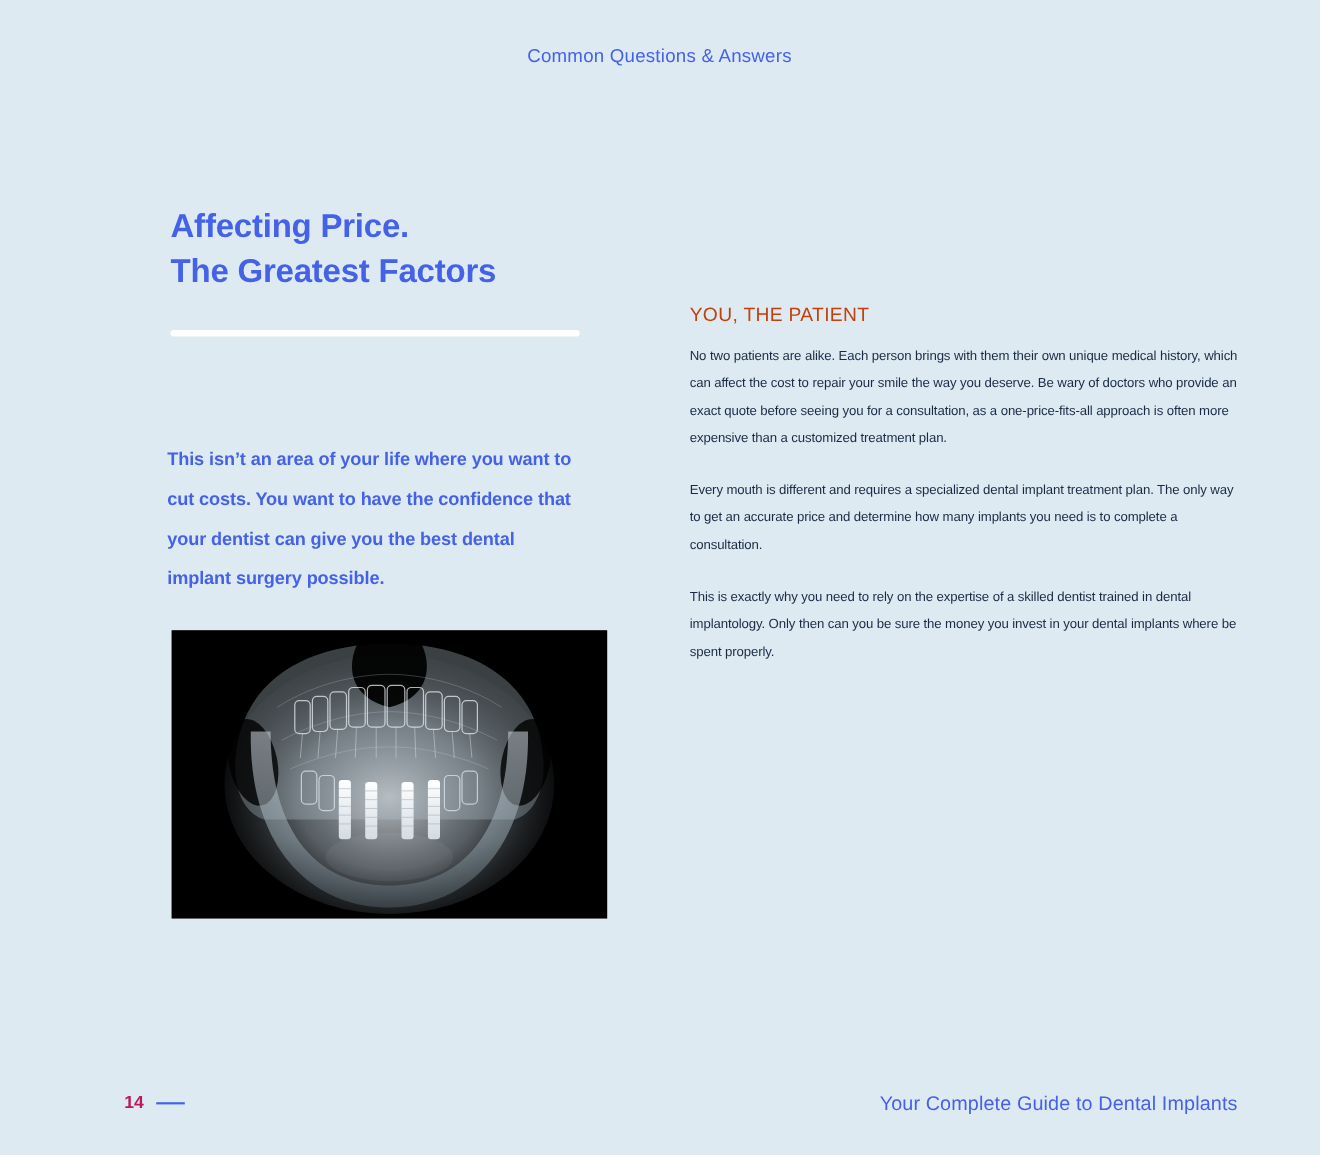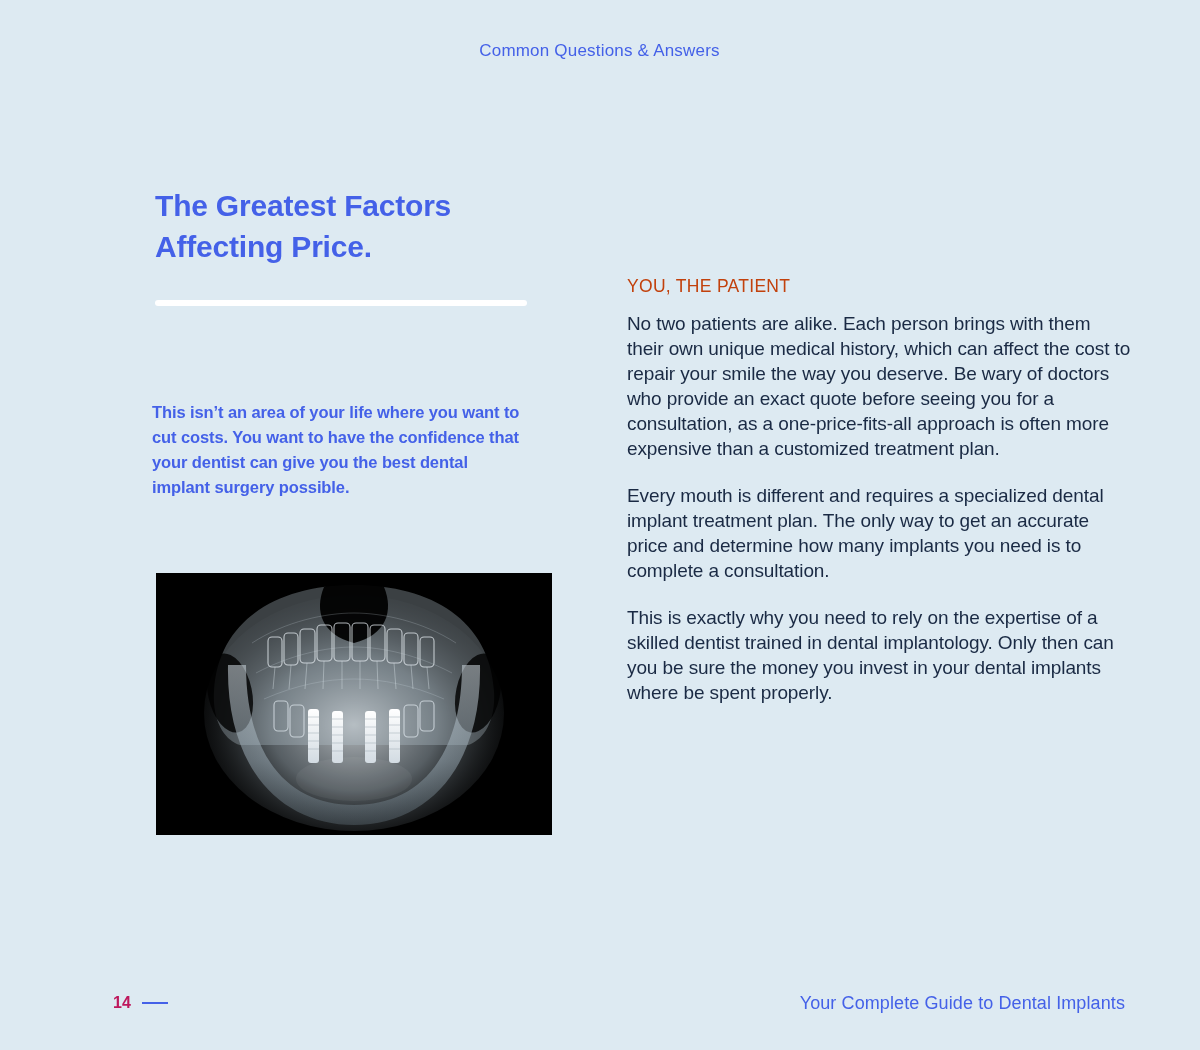--- a/index.html
+++ b/index.html
@@ -54,21 +54,21 @@
     background: #ffffff;
     border-radius: 3px;
   }
 
   .lead {
     position: absolute;
     left: 152px;
     top: 400px;
     width: 370px;
     font-size: 16.5px;
-    line-height: 25px;
+    line-height: 36px;
     color: #4461e8;
     font-weight: bold;
     letter-spacing: -0.1px;
   }
 
   
   .xray-frame {
     position: absolute;
     left: 156px;
     top: 573px;
@@ -89,21 +89,21 @@
   }
 
   .subhead {
     font-size: 17.5px;
     color: #c2410c;
     letter-spacing: 0.3px;
     margin-bottom: 14px;
   }
 
   .body-p {
-    font-size: 19px;
+    font-size: 12px;
     line-height: 25px;
     color: #1a2a44;
     margin-bottom: 22px;
     letter-spacing: -0.1px;
   }
   .body-p:last-child { margin-bottom: 0; }
 
   
   .footer-left {
     position: absolute;
@@ -135,22 +135,22 @@
 </style>
 </head>
 <body>
 
 <div class="page">
 
   <div class="header">Common Questions &amp; Answers</div>
 
   <div class="left-col">
     <div class="title">
+      <div>Affecting Price.</div>
       <div>The Greatest Factors</div>
-      <div>Affecting Price.</div>
     </div>
     <div class="title-rule"></div>
   </div>
 
   <div class="lead">This isn’t an area of your life where you want to cut costs. You want to have the confidence that your dentist can give you the best dental implant surgery possible.</div>
 
   <div class="xray-frame">
     <svg class="xray-svg" viewBox="0 0 396 262">
       <defs>
         <radialGradient id="skullGlow" cx="50%" cy="55%" r="62%">

